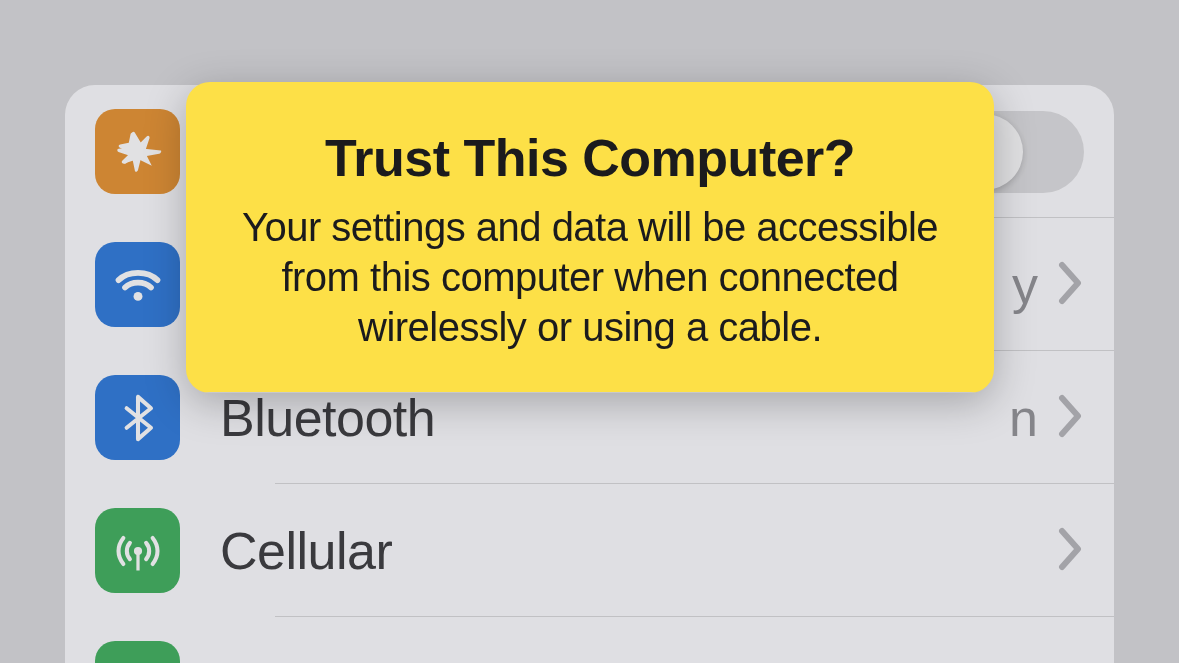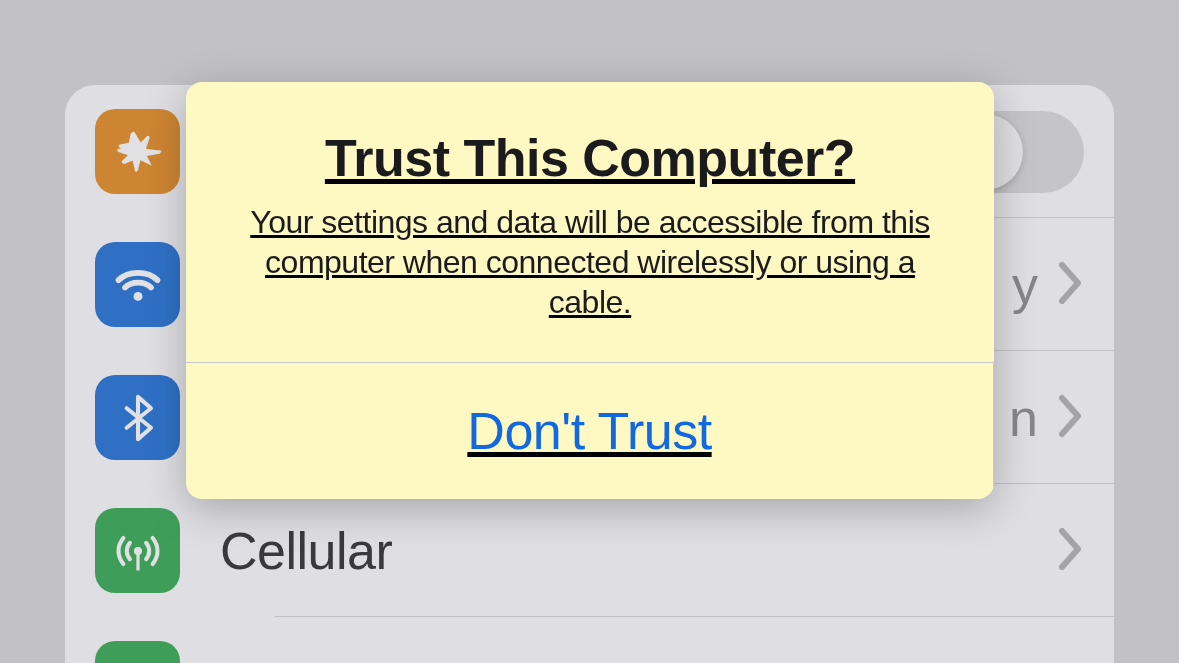--- a/index.html
+++ b/index.html
@@ -123,43 +123,42 @@
       align-items: flex-start;
       justify-content: center;
       pointer-events: none;
     }
 
     .alert {
       position: absolute;
       top: 82px;
       left: 186px;
       width: 808px;
-      background: #fef9c3;
-      border-radius: 16px;
+      background: #fde047;
+      border-radius: 24px;
       box-shadow: 0 10px 40px rgba(0,0,0,0.25);
       pointer-events: auto;
       overflow: hidden;
-      text-decoration: underline;
     }
 
     .alert-body {
       padding: 46px 30px 40px;
       text-align: center;
     }
 
     .alert-title {
       font-size: 52px;
       font-weight: 600;
       color: #1b1b1d;
       margin-bottom: 14px;
       letter-spacing: -0.5px;
     }
 
     .alert-message {
-      font-size: 32px;
+      font-size: 40px;
       color: #1b1b1d;
       line-height: 1.25;
       letter-spacing: -0.5px;
       padding: 0 4px;
     }
 
     .alert-buttons {
       display: flex;
       border-top: 1.5px solid #c8c8ca;
     }
@@ -273,16 +272,15 @@
 
 <div class="dim"></div>
 
 <div class="alert-backdrop">
   <div class="alert">
     <div class="alert-body">
       <div class="alert-title">Trust This Computer?</div>
       <div class="alert-message">Your settings and data will be accessible from this computer when connected wirelessly or using a cable.</div>
     </div>
     <div class="alert-buttons">
-      <button class="alert-button cancel">Don't Trust</button>
     </div>
   </div>
 </div>
 
 </body></html>

